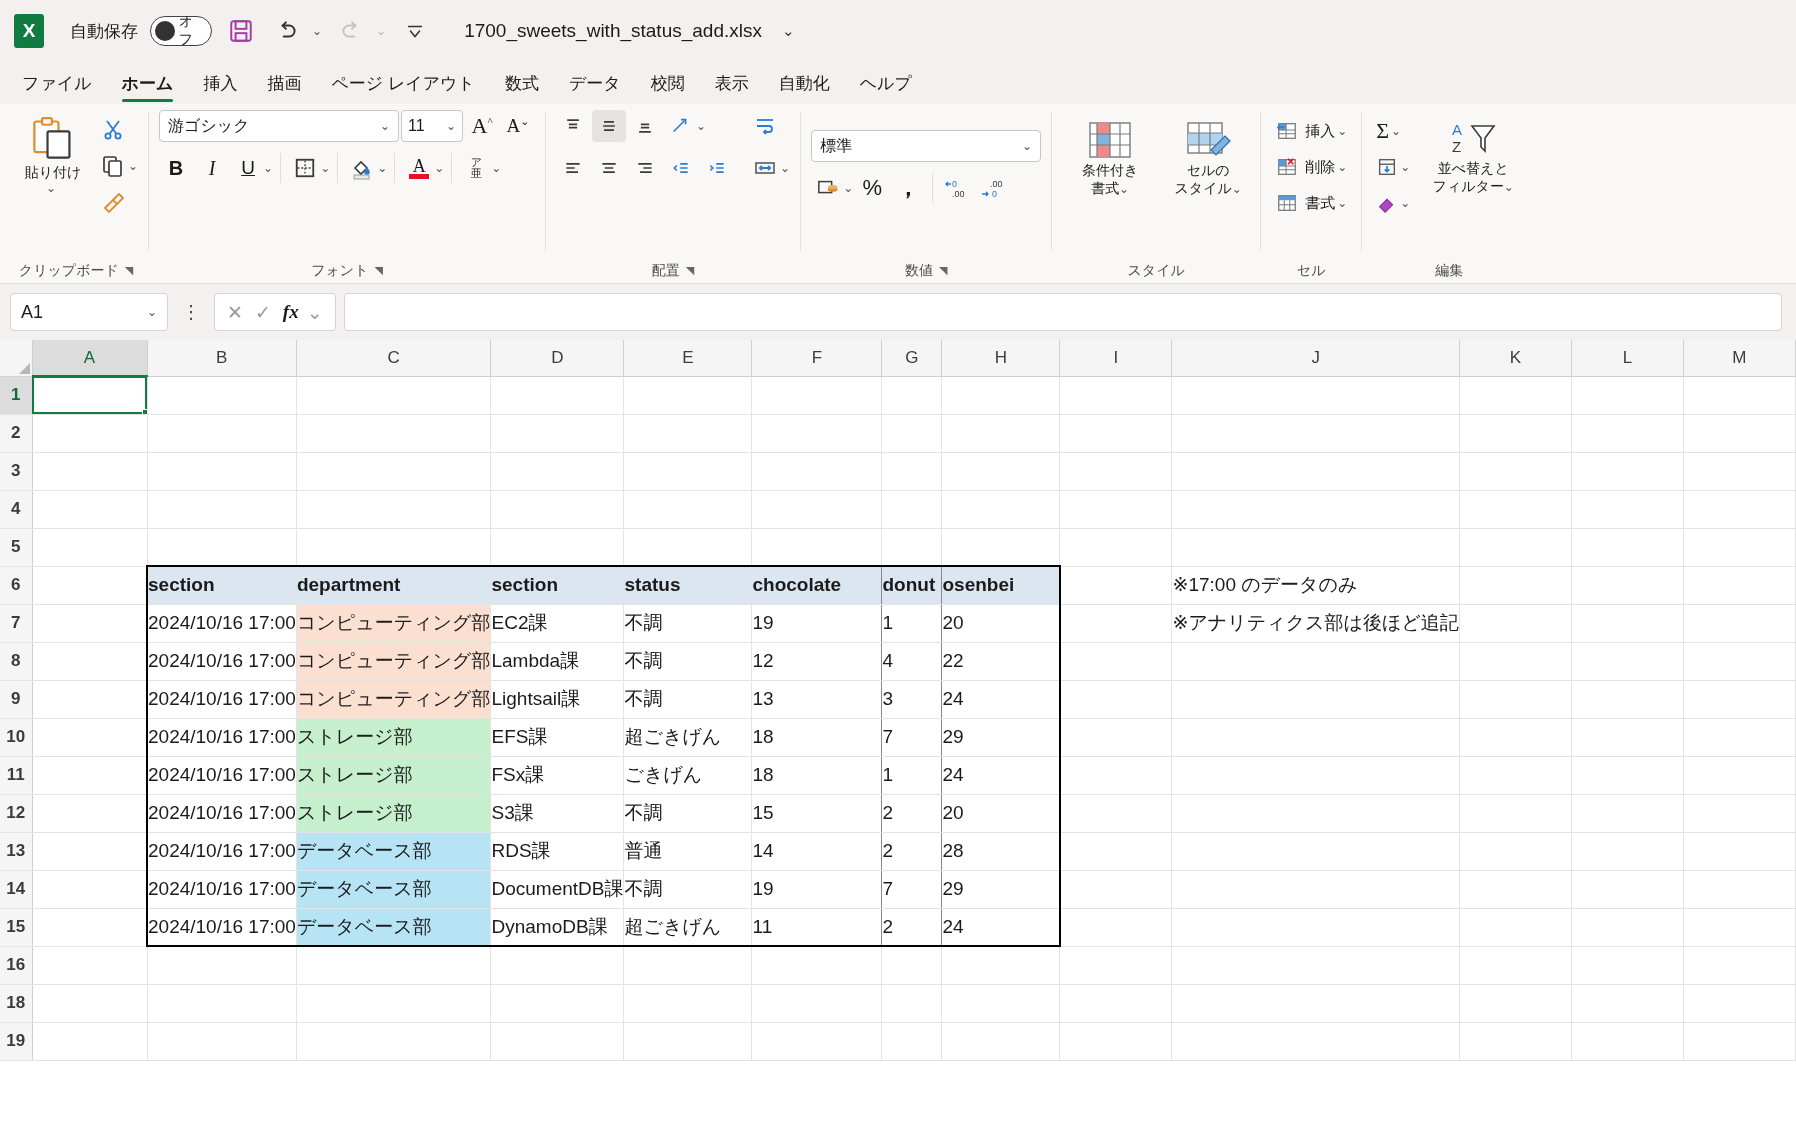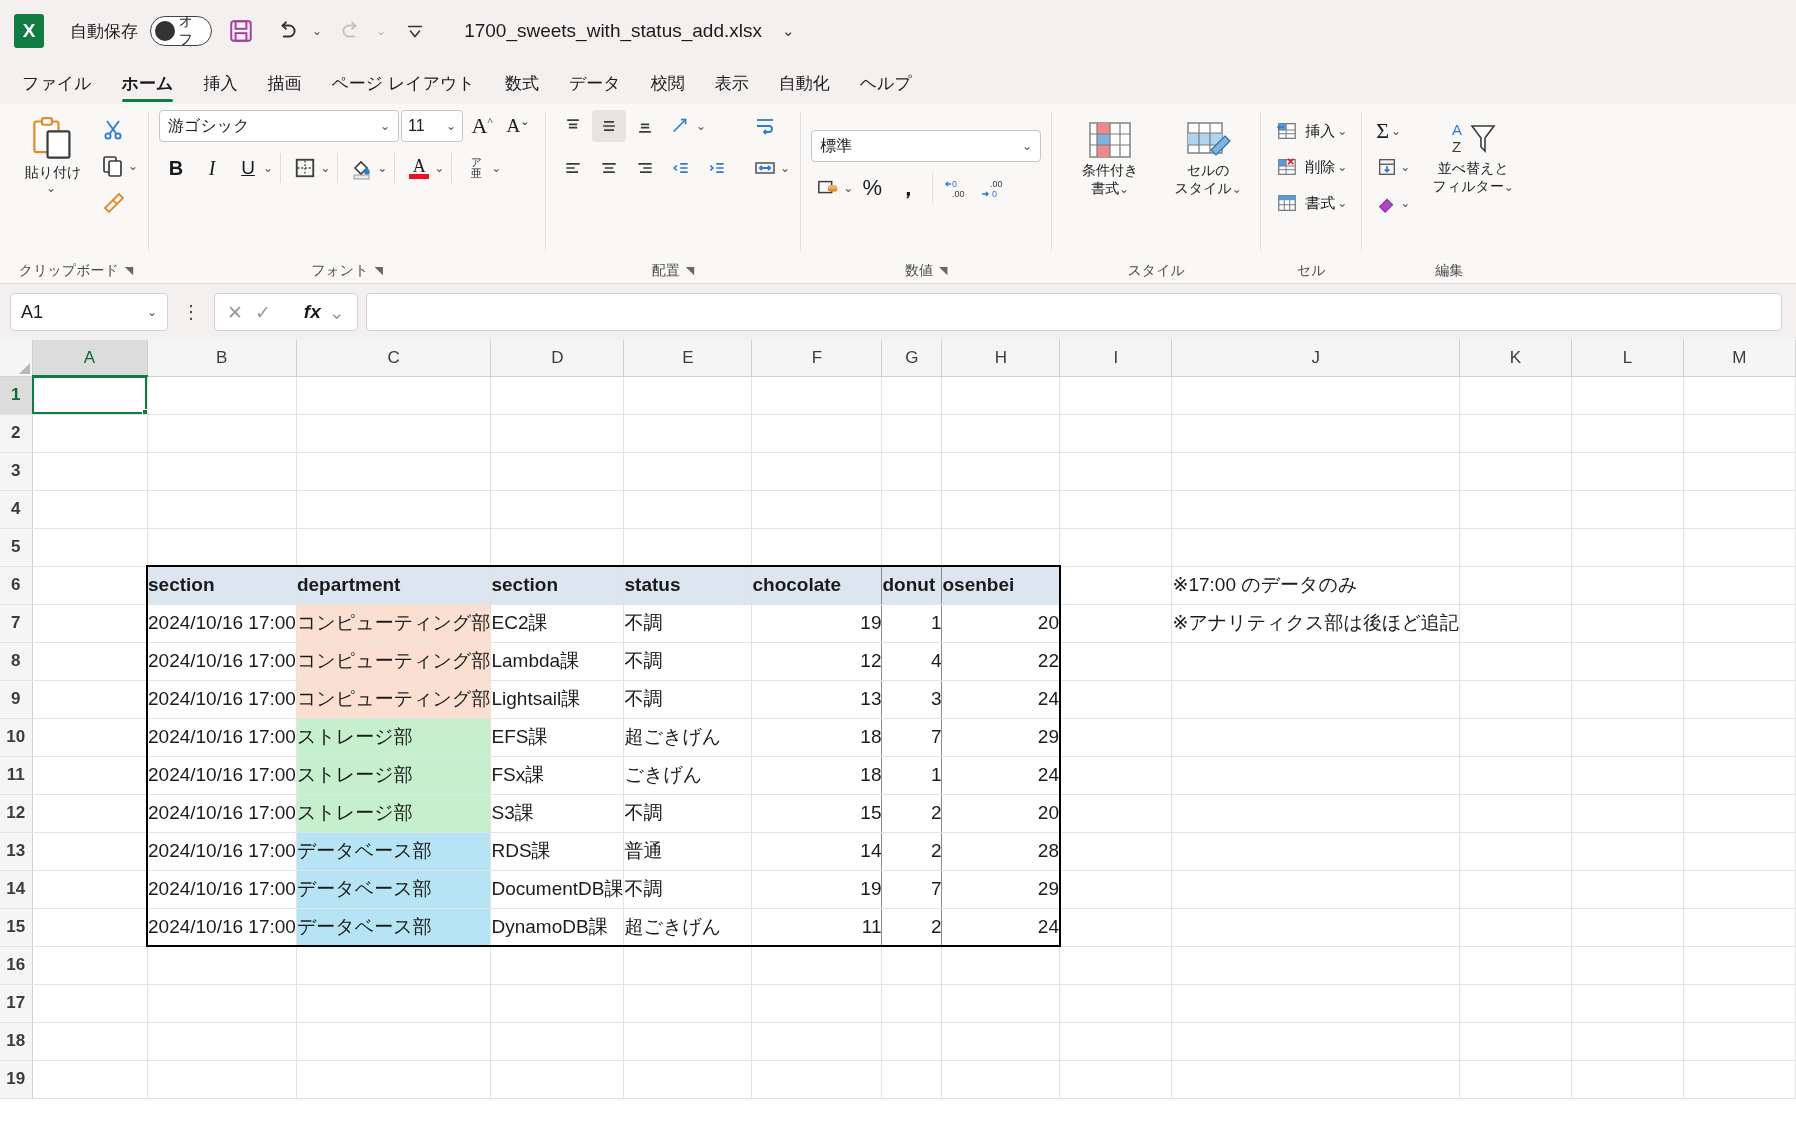--- a/index.html
+++ b/index.html
@@ -96,21 +96,21 @@
   .namebox{
     width:158px;height:38px;background:#fff;border:1px solid #d6d3d1;border-radius:4px;
     display:flex;align-items:center;justify-content:space-between;padding:0 10px;font-size:18px;
   }
   .dots{ color:#444;font-size:18px;letter-spacing:0;padding:0 6px;line-height:1;}
   .fx-group{
     height:38px;background:#fff;border:1px solid #d6d3d1;border-radius:4px;
     display:flex;align-items:center;gap:12px;padding:0 12px;
   }
   .fx-group span{ font-size:19px;color:#9a9a9a; }
-  .fx-group .fx{ color:#1b1b1b;font-style:italic;font-weight:bold;font-family:Liberation Sans, sans-serif;margin-left:21px;}
+  .fx-group .fx{ color:#1b1b1b;font-style:italic;font-weight:bold;font-family:Liberation Serif, serif;}
   .finput{ flex:1;height:38px;background:#fff;border:1px solid #d6d3d1;border-radius:4px;margin-right:4px;}
 
   
   .gridwrap{ position:relative;height:775px;background:#fff;overflow:hidden; }
   table.sheet{ border-collapse:collapse;table-layout:fixed; }
   table.sheet td, table.sheet th{ padding:0;margin:0; }
   .corner{
     width:32px;height:36px;background:#f5f5f5;border-right:1px solid #d0d0d0;border-bottom:1px solid #d0d0d0;
     position:relative;
   }
@@ -126,21 +126,21 @@
   .rowhead{
     width:32px;background:#f5f5f5;border-right:1px solid #d0d0d0;border-bottom:1px solid #e4e4e4;
     text-align:center;font-size:17px;color:#3c3c3c;
   }
   .rowhead.selrow{ background:#dcdcdc;color:#0e6b36; }
   td.cell{
     border-right:1px solid #e3e3e3;border-bottom:1px solid #e3e3e3;
     font-size:19px;vertical-align:middle;white-space:nowrap;overflow:hidden;
     padding:0 5px;
   }
-  td.cell.num{ text-align:right; }
+  td.cell.num{ text-align:left; }
   td.cell.bold{ font-weight:bold; }
   .hdrcell{ background:#dce6f1; font-weight:bold; }
   .selcell{ outline:2px solid #107c41; outline-offset:-2px; position:relative;}
   .selcell::after{
     content:"";position:absolute;right:-4px;bottom:-4px;width:7px;height:7px;
     background:#107c41;border:1px solid #fff;
   }
   .tbl-top{ border-top:2px solid #000 !important; }
   .tbl-bot{ border-bottom:2px solid #000 !important; }
   .tbl-left{ border-left:2px solid #000 !important; }
@@ -879,36 +879,20 @@
           <td class="cell"></td>
           <td class="cell"></td>
           <td class="cell"></td>
           <td class="cell"></td>
           <td class="cell"></td>
           <td class="cell"></td>
           <td class="cell"></td>
           <td class="cell"></td>
         </tr>
         <tr style="height: 38px;">
-          <th class="rowhead">17</th>
-          <td class="cell"></td>
-          <td class="cell"></td>
-          <td class="cell"></td>
-          <td class="cell"></td>
-          <td class="cell"></td>
-          <td class="cell"></td>
-          <td class="cell"></td>
-          <td class="cell"></td>
-          <td class="cell"></td>
-          <td class="cell"></td>
-          <td class="cell"></td>
-          <td class="cell"></td>
-          <td class="cell"></td>
-        </tr>
-        <tr style="height: 38px;">
           <th class="rowhead">18</th>
           <td class="cell"></td>
           <td class="cell"></td>
           <td class="cell"></td>
           <td class="cell"></td>
           <td class="cell"></td>
           <td class="cell"></td>
           <td class="cell"></td>
           <td class="cell"></td>
           <td class="cell"></td>

